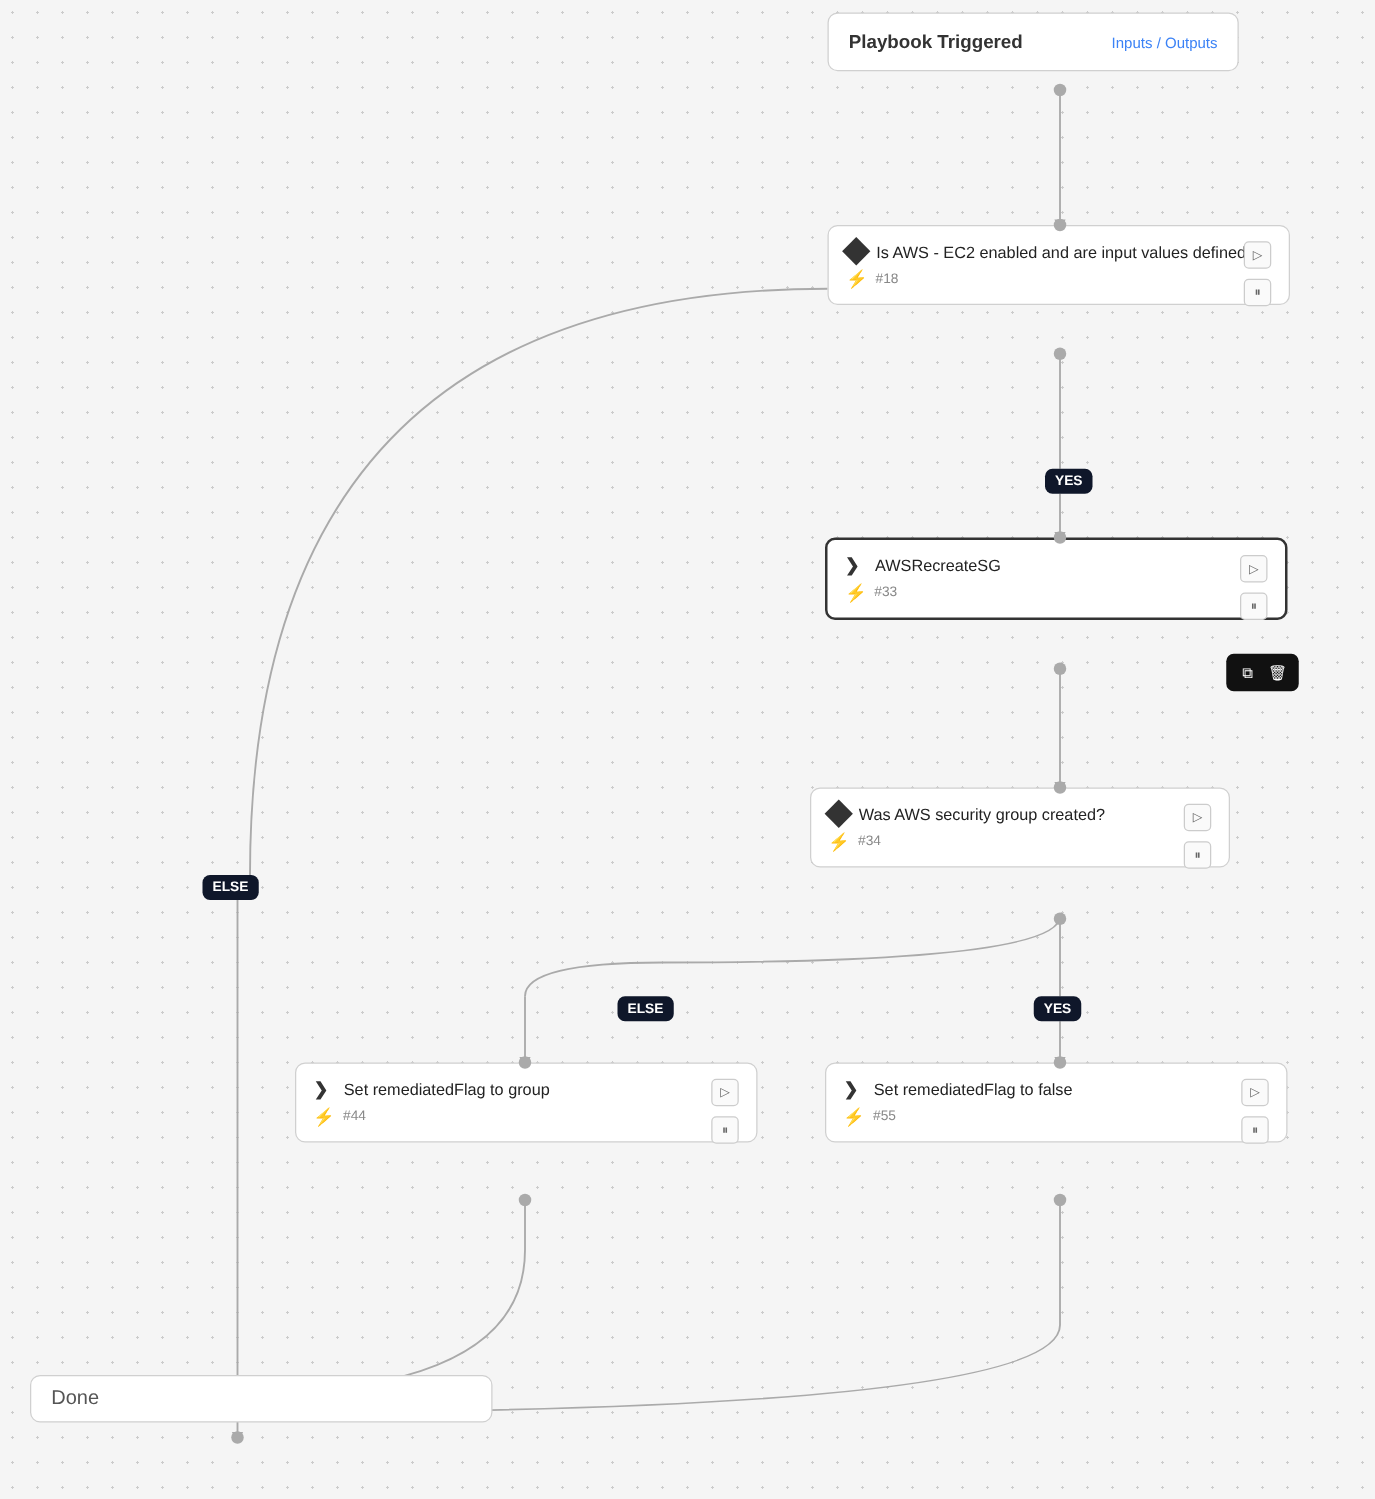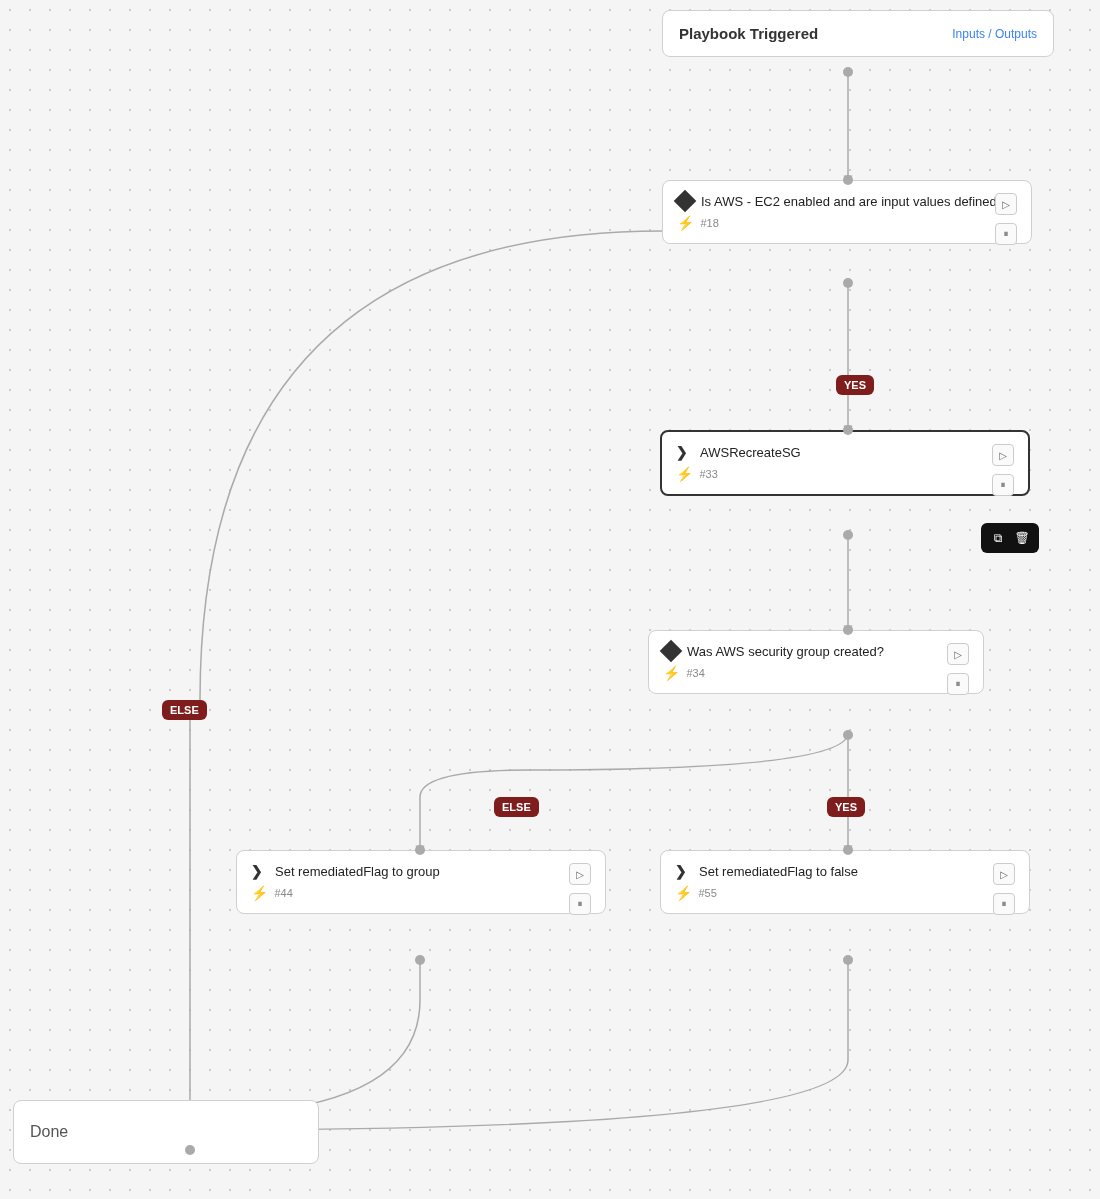--- a/index.html
+++ b/index.html
@@ -103,21 +103,21 @@
       flex-shrink: 0;
       font-size: 14px;
       font-weight: bold;
       color: #333;
     }
 
     
     .node-trigger {
       top: 10px;
       left: 662px;
-      width: 392px;
+      width: 329px;
       padding: 14px 16px;
     }
 
     .node-trigger .trigger-title {
       font-size: 15px;
       font-weight: 600;
       color: #333;
     }
 
     .trigger-io {
@@ -155,35 +155,35 @@
 
     .node-settrue {
       top: 850px;
       left: 660px;
       width: 370px;
     }
 
     
     .node-done {
       top: 1100px;
-      left: 13px;
-      width: 306px;
-      padding: 22px 16px;
+      left: 24px;
+      width: 370px;
+      padding: 9px 16px;
     }
 
     .node-done .done-title {
       font-size: 16px;
       color: #555;
       font-weight: 400;
     }
 
     
     .badge {
       position: absolute;
-      background: #7f1d1d;
+      background: #0f172a;
       color: #fff;
       font-size: 11px;
       font-weight: 700;
       padding: 4px 8px;
       border-radius: 6px;
       cursor: pointer;
     }
 
     .badge-yes-1 {
       top: 375px;

